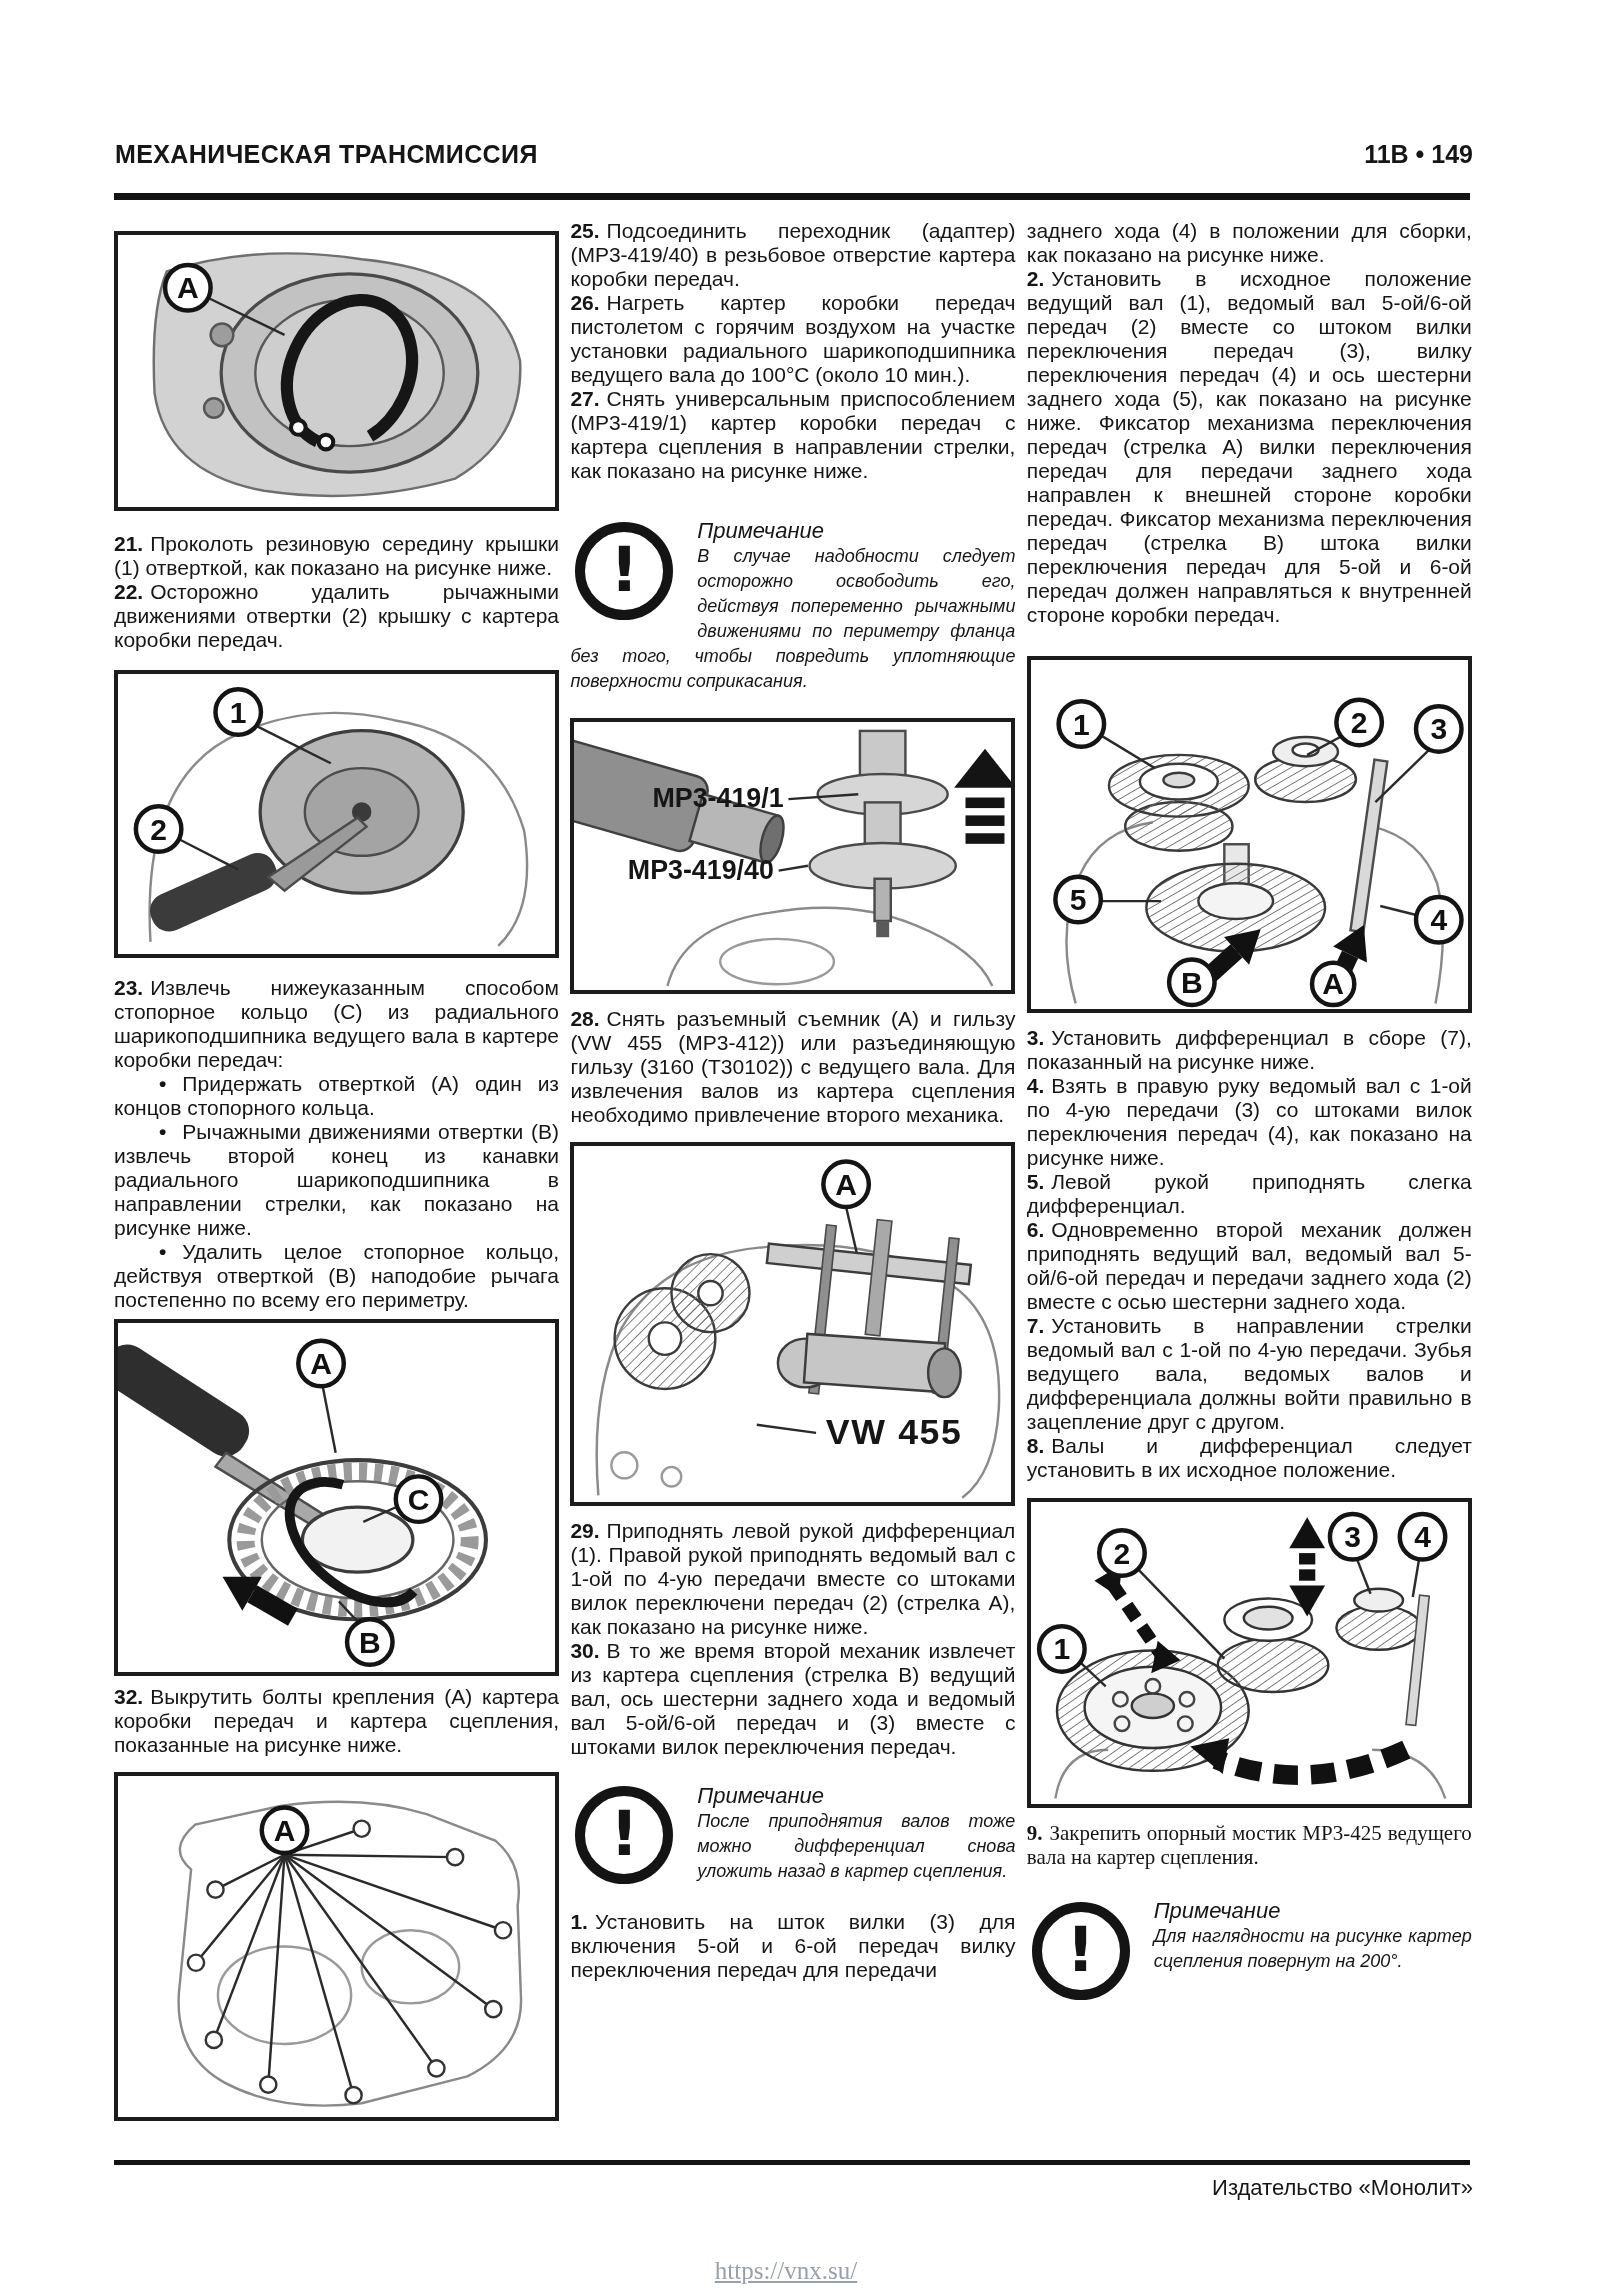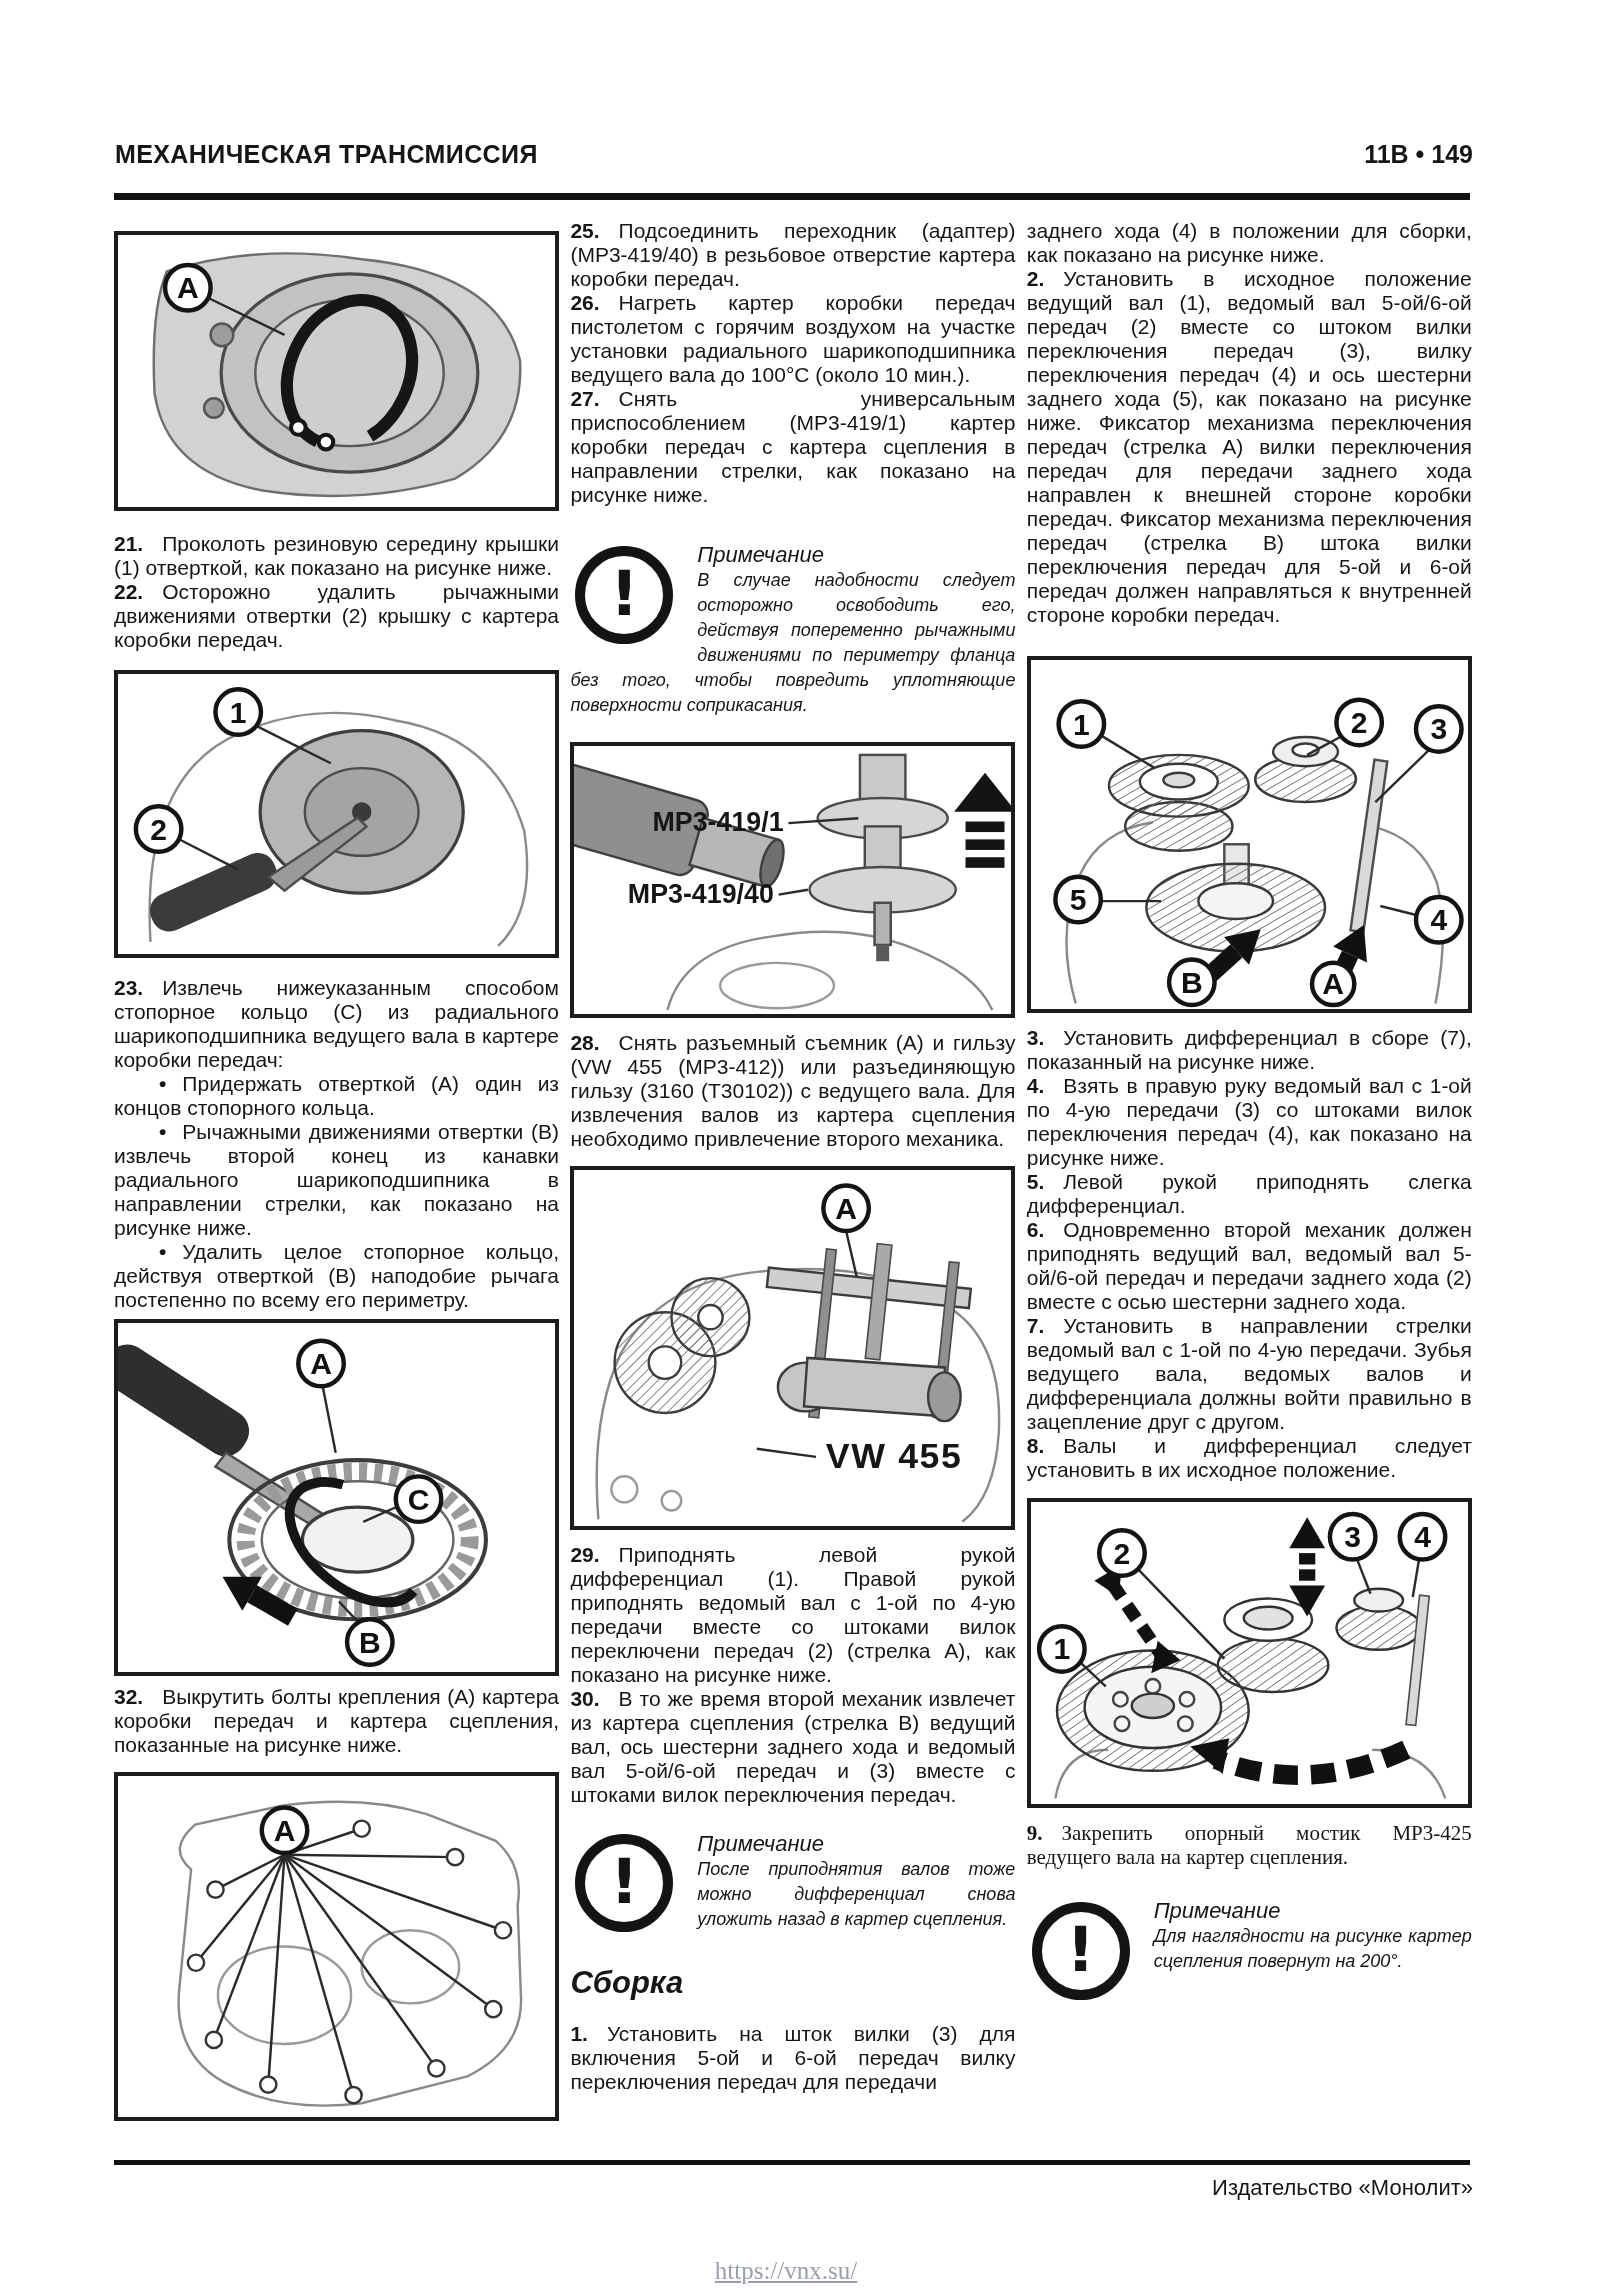--- a/index.html
+++ b/index.html
@@ -7,21 +7,21 @@
     width:1624px;height:2295px;position:relative;background:#ffffff;
     font-family:"Liberation Sans",sans-serif;color:#161616;
     -webkit-font-smoothing:antialiased;overflow:hidden;
   }
   .hdr-title{position:absolute;left:115px;top:140px;font-size:25px;font-weight:bold;letter-spacing:0.4px;}
   .hdr-page{position:absolute;right:151px;top:140px;font-size:25px;font-weight:bold;}
   .hdr-rule{position:absolute;left:114px;top:193px;width:1356px;height:6.5px;background:#131313;}
   .cols{position:absolute;left:114px;top:219px;width:1358px;display:flex;gap:11.4px;}
   .col{width:445px;flex:0 0 445px;}
   p.step{margin:0;font-size:21px;line-height:24px;text-align:justify;}
-  p.step .num{font-weight:bold;padding-right:19px;}
+  p.step .num{font-weight:bold;padding-right:7px;}
   p.bullet{text-indent:45px;}
   p.bullet .bul{font-weight:bold;padding-right:16px;}
   .fig{border:4px solid #1c1c1c;background:#fff;overflow:hidden;}
   .fig svg{display:block;width:100%;height:100%;font-family:"Liberation Sans",sans-serif;}
   .callout-circ{fill:#ffffff;stroke:#141414;stroke-width:5.5px;}
   .callout-txt{font-size:37px;font-weight:bold;fill:#111;text-anchor:middle;}
   .leader{stroke:#2a2a2a;stroke-width:3px;fill:none;}
   .outline{stroke:#8a8a8a;stroke-width:3px;fill:none;}
   .note{margin-top:32px;}
   .note:after{content:"";display:block;clear:both;}
@@ -248,21 +248,20 @@
 
     <p class="step" style="margin-top:13px;"><span class="num">29.</span><span>Приподнять левой рукой дифференциал (1). Правой рукой приподнять ведомый вал с 1-ой по 4-ую передачи вместе со штоками вилок переключени передач (2) (стрелка А), как показано на рисунке ниже.</span></p>
     <p class="step"><span class="num">30.</span><span>В то же время второй механик извлечет из картера сцепления (стрелка В) ведущий вал, ось шестерни заднего хода и ведомый вал 5-ой/6-ой передач и (3) вместе с штоками вилок переключения передач.</span></p>
 
     <div class="note" style="margin-top:21px;">
       <div class="note-icon">!</div>
       <div class="note-title">Примечание</div>
       <div class="note-text">После приподнятия валов тоже можно дифференциал снова уложить назад в картер сцепления.</div>
     </div>
 
-    <h2 class="assembly">Сборка</h2>
 
     <p class="step" style="margin-top:21px;"><span class="num">1.</span><span>Установить на шток вилки (3) для включения 5-ой и 6-ой передач вилку переключения передач для передачи</span></p>
   </div>
 
   <div class="col">
 
     <p class="step mt0"><span>заднего хода (4) в положении для сборки, как показано на рисунке ниже.</span></p>
     <p class="step"><span class="num">2.</span><span>Установить в исходное положение ведущий вал (1), ведомый вал 5-ой/6-ой передач (2) вместе со штоком вилки переключения передач (3), вилку переключения передач (4) и ось шестерни заднего хода (5), как показано на рисунке ниже. Фиксатор механизма переключения передач (стрелка А) вилки переключения передач для передачи заднего хода направлен к внешней стороне коробки передач. Фиксатор механизма переключения передач (стрелка В) штока вилки переключения передач для 5-ой и 6-ой передач должен направляться к внутренней стороне коробки передач.</span></p>
 
     <div class="fig" style="margin-top:29px;height:349px;">

